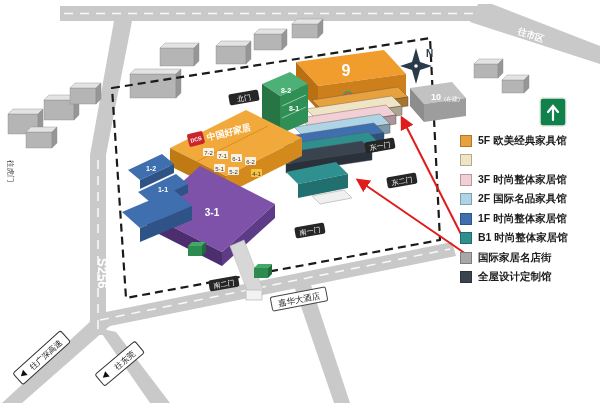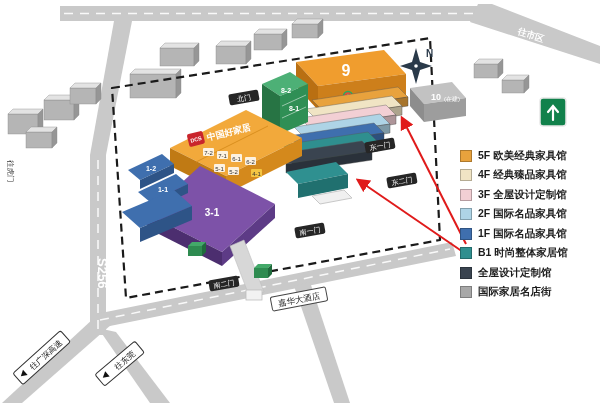--- a/index.html
+++ b/index.html
@@ -2,21 +2,21 @@
 <html><head>
 <meta charset="utf-8">
 <style>
   html,body{margin:0;padding:0}
   body{width:600px;height:403px;position:relative;background:#fff;overflow:hidden;
        font-family:"Liberation Sans",sans-serif}
   svg{position:absolute;left:0;top:0}
   svg text{font-family:"Liberation Sans",sans-serif}
   .tc{text-anchor:middle}
   .dim{filter:brightness(.72)}
-  #legend{position:absolute;left:460px;top:146px;width:138px}
+  #legend{position:absolute;left:460px;top:131px;width:138px}
   .lg-row{display:flex;align-items:center;height:19.5px;gap:6px}
   .lg-sq{width:10px;height:10px;border:1px solid rgba(0,0,0,.25);flex:0 0 auto}
   .lg-tx{font-size:10.5px;font-weight:bold;color:#1c1c1c;white-space:nowrap}
 </style>
 </head>
 <body>
 
 <svg width="600" height="403" viewBox="0 0 600 403">
   <defs>
     <marker id="ah" viewBox="0 0 10 10" refX="8" refY="5" markerWidth="7" markerHeight="7" orient="auto">
@@ -282,39 +282,38 @@
   <line x1="466" y1="254" x2="358" y2="180" stroke="#e01b1b" stroke-width="2" marker-end="url(#ah)"></line>
 </svg>
 
 <div id="legend">
   <div class="lg-row">
       <span class="lg-sq" style="background: rgb(232, 162, 61);"></span>
       <span class="lg-tx">5F 欧美经典家具馆</span>
     </div>
   <div class="lg-row">
       <span class="lg-sq" style="background: rgb(240, 228, 196);"></span>
-      <span class="lg-tx">4F 经典臻品家具馆</span>
     </div>
   <div class="lg-row">
       <span class="lg-sq" style="background: rgb(242, 207, 212);"></span>
-      <span class="lg-tx">3F 全屋设计定制馆</span>
+      <span class="lg-tx">3F 时尚整体家居馆</span>
     </div>
   <div class="lg-row">
       <span class="lg-sq" style="background: rgb(174, 212, 230);"></span>
       <span class="lg-tx">2F 国际名品家具馆</span>
     </div>
   <div class="lg-row">
       <span class="lg-sq" style="background: rgb(63, 111, 174);"></span>
-      <span class="lg-tx">1F 国际名品家具馆</span>
+      <span class="lg-tx">1F 时尚整体家居馆</span>
     </div>
   <div class="lg-row">
       <span class="lg-sq" style="background: rgb(47, 143, 143);"></span>
       <span class="lg-tx">B1 时尚整体家居馆</span>
     </div>
   <div class="lg-row">
+      <span class="lg-sq" style="background: rgb(168, 168, 168);"></span>
+      <span class="lg-tx">国际家居名店街</span>
+    </div>
+  <div class="lg-row">
       <span class="lg-sq" style="background: rgb(58, 68, 80);"></span>
       <span class="lg-tx">全屋设计定制馆</span>
     </div>
-  <div class="lg-row">
-      <span class="lg-sq" style="background: rgb(168, 168, 168);"></span>
-      <span class="lg-tx">国际家居名店街</span>
-    </div>
 </div>
 
 </body></html>

